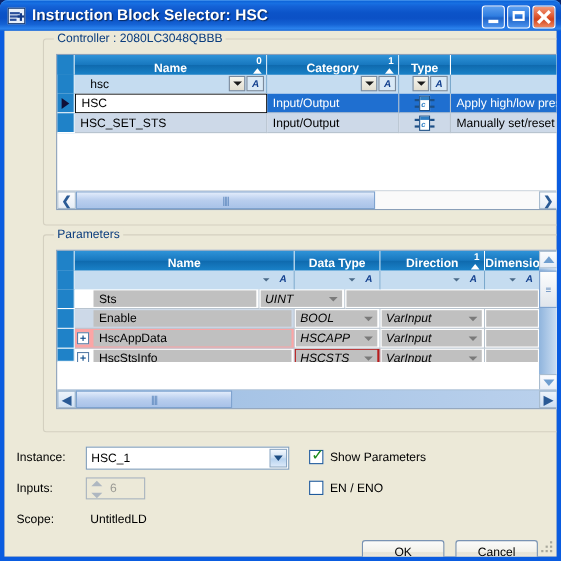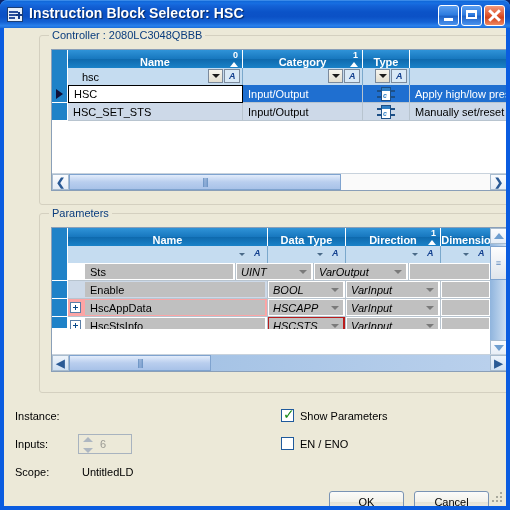--- a/index.html
+++ b/index.html
@@ -694,26 +694,20 @@
             <div class="rc" style="width:168px; padding-left:0; background:#ffffff;">
               <span style="width:13px;"></span>
               <span class="pname">Sts</span>
             </div>
             <div class="rc" style="width:78px; padding-left:0; background:#ffffff;">
               <span class="pcombo">
                 <span>UINT</span>
                 <span class="pc-arrow"></span>
               </span>
             </div>
-            <div class="rc" style="width:95px; padding-left:0; background:#ffffff;">
-              <span class="pcombo">
-                <span>VarOutput</span>
-                <span class="pc-arrow"></span>
-              </span>
-            </div>
             <div class="rc" style="flex:1; padding-left:0; background:#ffffff;">
               <span class="pblank"></span>
             </div>
           </div>
 
           <div class="grow" style="width:440px;">
             <div class="rowsel"></div>
             <div class="rc" style="width:200px; padding-left:0; background:#cdd9e8;">
               <span style="width:13px;"></span>
               <span class="pname">Enable</span>
@@ -802,20 +796,24 @@
               </div>
             </div>
             <div class="sb-arrow" style="background:linear-gradient(to bottom,#eef4fb,#cfe0f3);">▶</div>
           </div>
 
         </div>
       </div>
     </div>
 
     <div class="formlabel" style="left:11px; top:382px;">Instance:</div>
+    <div class="combo" style="left:74px; top:378px; width:185px; height:21px;">
+      <span>HSC_1</span>
+      <span class="cb-btn"></span>
+    </div>
 
     <div class="formlabel" style="left:11px; top:410px;">Inputs:</div>
     <div class="spinner" style="left:74px; top:406px; width:54px; height:20px;">
       <span class="sp-btns">
         <span class="sp-up"></span>
         <span class="sp-dn"></span>
       </span>
       <span>6</span>
     </div>
 

